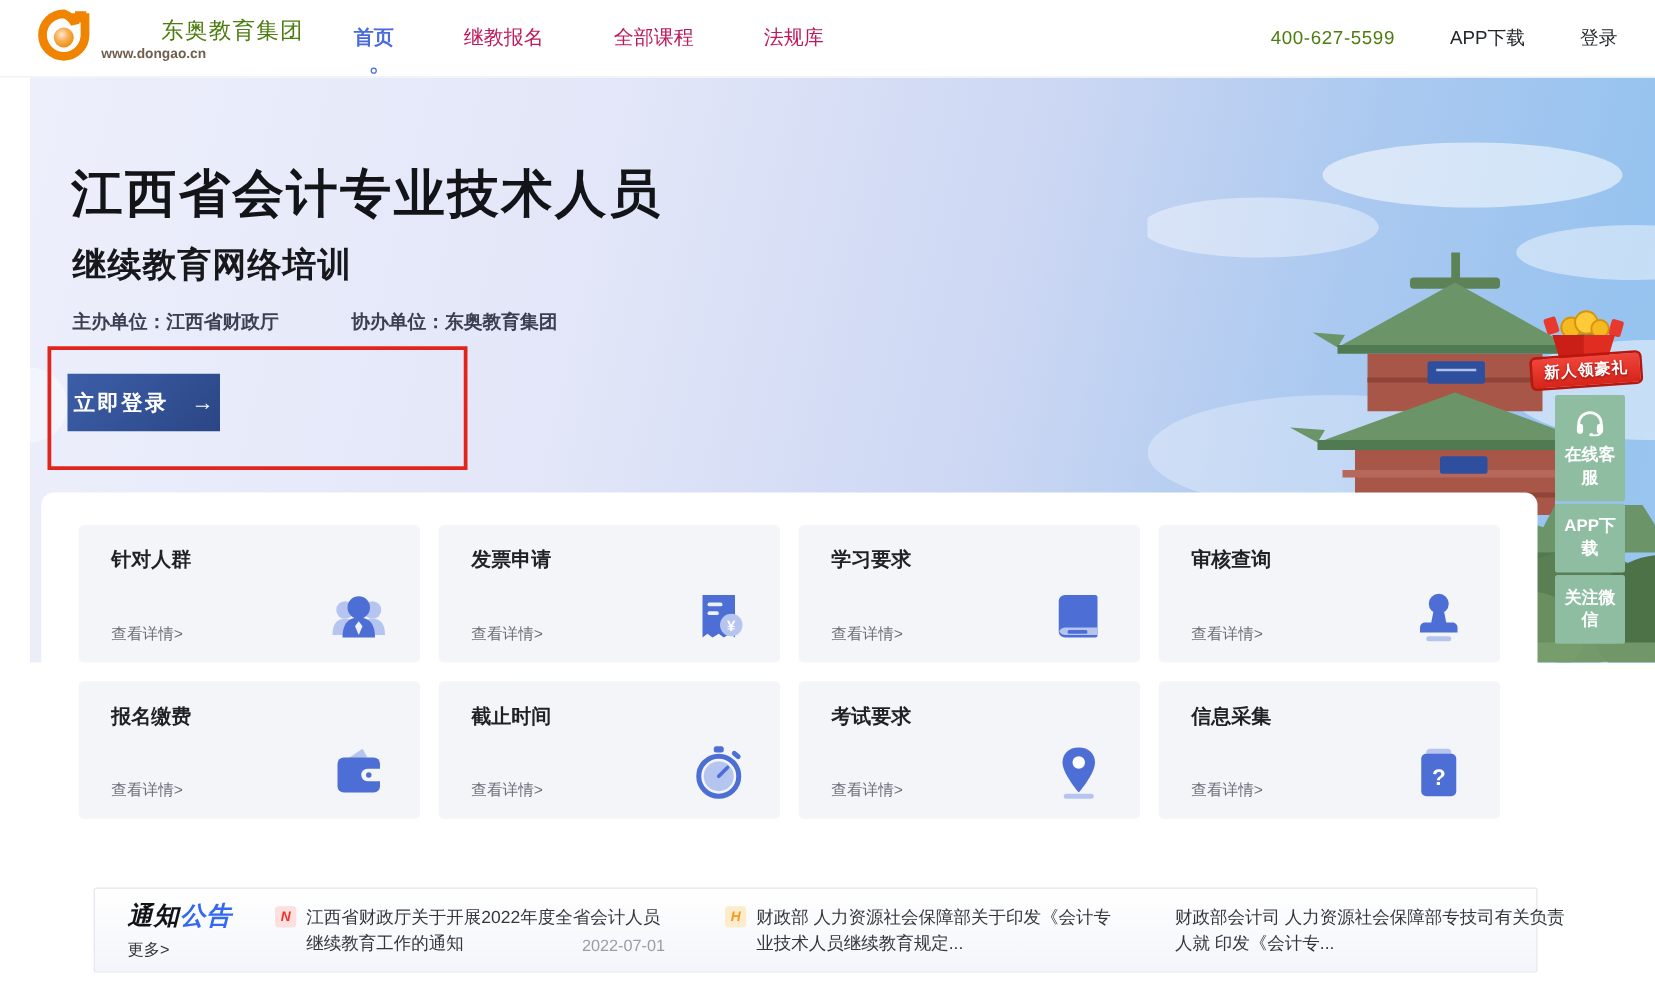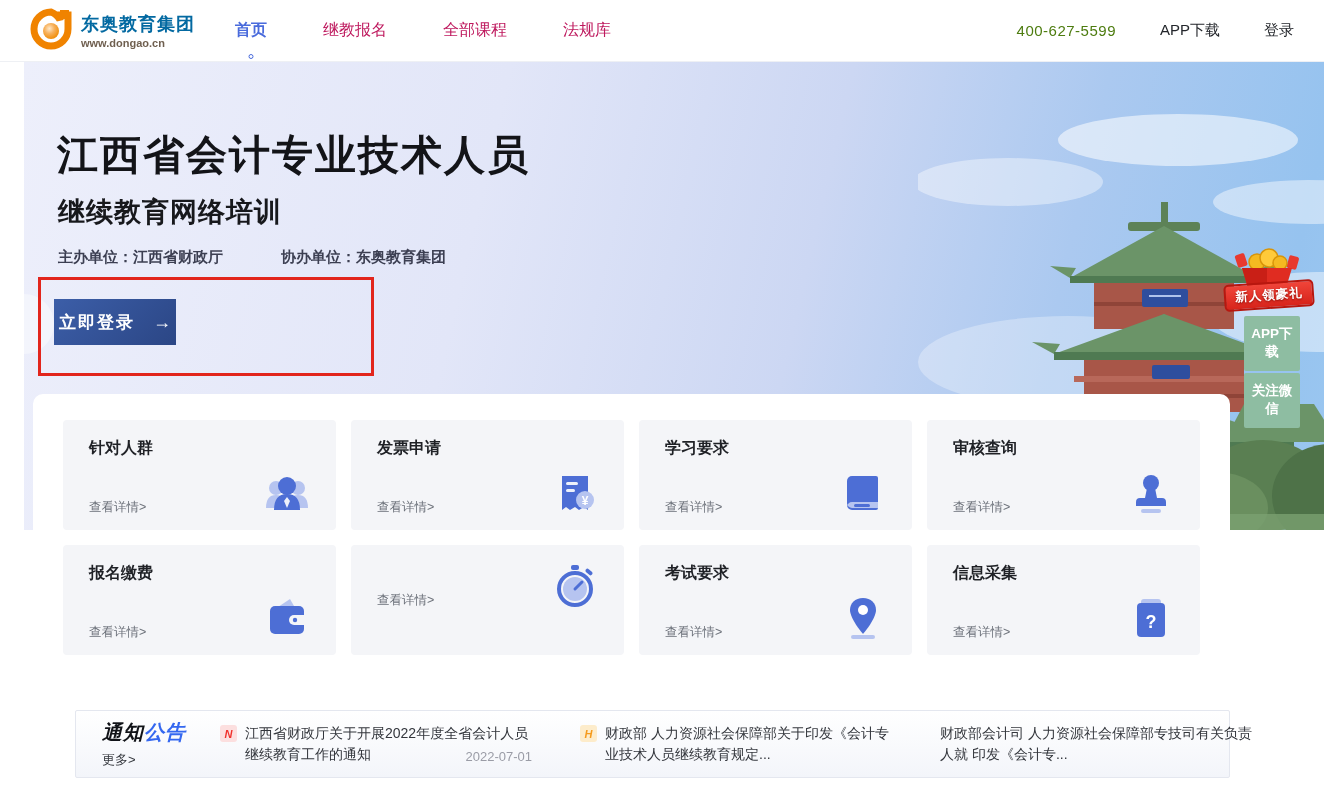--- a/index.html
+++ b/index.html
@@ -4,21 +4,21 @@
 <style>
   * { margin:0; padding:0; box-sizing:border-box; }
   html,body { width:1324px; height:798px; overflow:hidden; background:#fff;
     font-family:"Liberation Sans","DejaVu Sans",sans-serif; }
   .page { position:relative; width:1324px; height:798px; background:#fff; }
 
   
   .header { position:absolute; top:0; left:0; width:1324px; height:62px; background:#fff;
     border-bottom:1px solid #eef0f4; display:flex; align-items:center; padding:0 30px; z-index:30; }
   .logo { display:flex; align-items:center; gap:9px; cursor:pointer; }
-  .logo-text .cn { font-size:18px; font-weight:700; color:#0369a1; letter-spacing:1px; }
+  .logo-text .cn { font-size:18px; font-weight:400; color:#4d7c0f; letter-spacing:1px;margin-left:48px; }
   .logo-text .en { font-size:11px; font-weight:700; color:#6f5f4f; margin-top:1px; }
   .nav { display:flex; align-items:center; margin-left:38px; gap:52px; }
   .nav-item { position:relative; font-size:16px; color:#be185d; cursor:pointer; padding:6px 2px; }
   .nav-item.active { color:#4a6bdc; font-weight:700; }
   .nav-item .dot { position:absolute; left:50%; transform:translateX(-50%); bottom:-12px;
     width:5px; height:5px; border:1.5px solid #4a6bdc; border-radius:50%; background:#fff; }
   .header-right { margin-left:auto; display:flex; align-items:center; gap:44px; }
   .phone { font-size:15px; color:#4d7c0f; letter-spacing:.5px; }
   .hlink { font-size:15px; color:#23262b; cursor:pointer; }
 
@@ -258,20 +258,21 @@
           <svg class="card-icon" viewBox="0 0 46 46">
             <polygon points="14,12 26,4 30,11" fill="#b6c4f0"></polygon>
             <rect x="6" y="11" width="34" height="28" rx="5" fill="#4d6ed5"></rect>
             <path d="M40,20 h-10 a5,5 0 0 0 0,10 h10 z" fill="#f4f5f8"></path>
             <circle cx="31" cy="25" r="2.2" fill="#4d6ed5"></circle>
           </svg>
         </div>
       </div>
 
       <div class="card">
+        <div class="card-title">截止时间</div>
         <div class="card-foot">
           <span class="card-link">查看详情&gt;</span>
           <svg class="card-icon" viewBox="0 0 46 46">
             <rect x="19" y="2" width="8" height="5" rx="2" fill="#4d6ed5"></rect>
             <rect x="33" y="7" width="8" height="4" rx="2" transform="rotate(40 37 9)" fill="#4d6ed5"></rect>
             <circle cx="23" cy="26" r="16" fill="none" stroke="#4d6ed5" stroke-width="4"></circle>
             <circle cx="23" cy="26" r="12" fill="#b6c4f0"></circle>
             <path d="M23,26 L30,19" stroke="#4d6ed5" stroke-width="3" stroke-linecap="round"></path>
           </svg>
         </div>
@@ -335,20 +336,30 @@
       <circle cx="45" cy="12" r="9" fill="#ffca3a" stroke="#d89408" stroke-width="1.5"></circle>
       <circle cx="56" cy="17" r="7" fill="#f5b921" stroke="#d89408" stroke-width="1.5"></circle>
       <polygon points="18,22 68,22 62,42 24,42" fill="#e02c21"></polygon>
       <polygon points="18,22 43,22 43,42 24,42" fill="#c91f16"></polygon>
     </svg>
     <div class="gift-banner">新人领豪礼</div>
   </div>
 
   <div class="float-stack">
     <div class="float-btn">
+      <svg class="fb-icon" width="24" height="22" viewBox="0 0 24 22">
+        <path d="M3,14 v-2 a9,9 0 0 1 18,0 v2" fill="none" stroke="#fff" stroke-width="2.2" stroke-linecap="round"></path>
+        <rect x="1.5" y="12" width="5" height="8" rx="2.5" fill="#fff"></rect>
+        <rect x="17.5" y="12" width="5" height="8" rx="2.5" fill="#fff"></rect>
+        <path d="M20,20 q-2,2 -6,1.5" fill="none" stroke="#fff" stroke-width="1.8" stroke-linecap="round"></path>
+        <circle cx="13" cy="21" r="1.6" fill="#fff"></circle>
+      </svg>
+      <span>在线客服</span>
+    </div>
+    <div class="float-btn">
       <span>APP下载</span>
     </div>
     <div class="float-btn">
       <span>关注微信</span>
     </div>
   </div>
 
 </div>
 
 </body></html>

